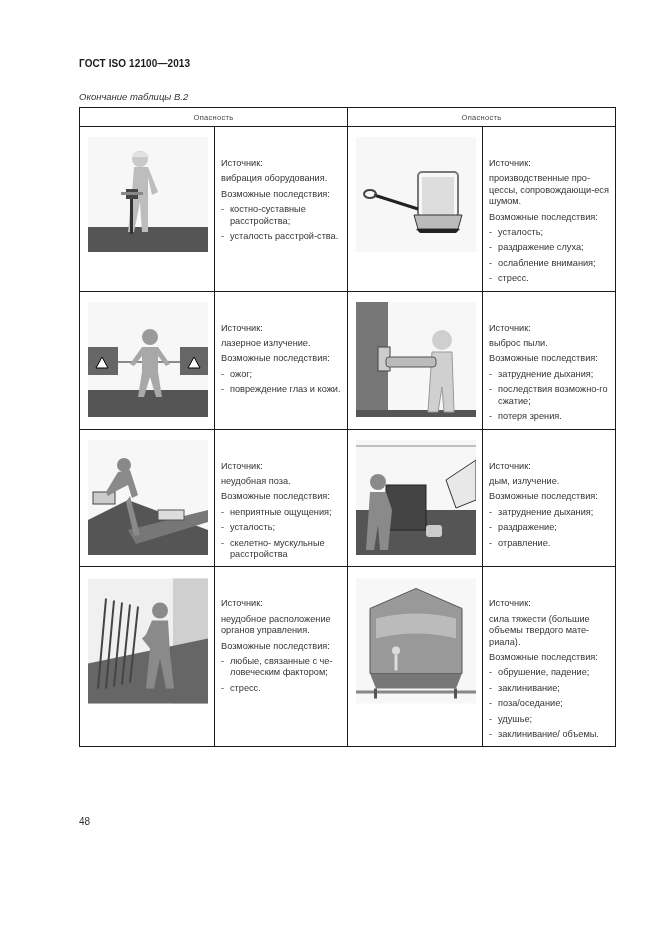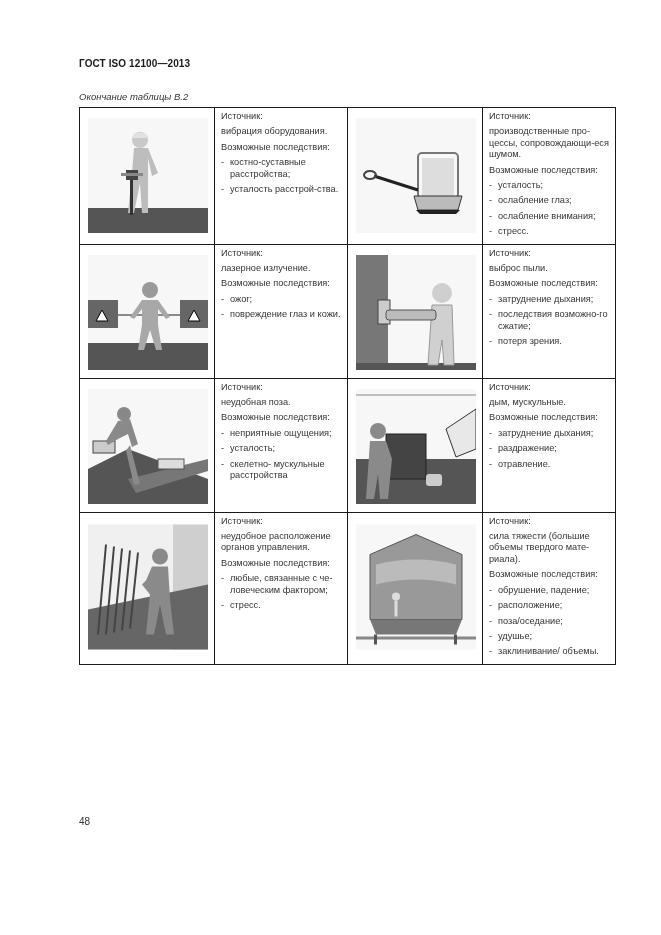--- a/index.html
+++ b/index.html
@@ -6,21 +6,21 @@
   body { width: 661px; height: 935px; position: relative; overflow: hidden;
          font-family: "Liberation Sans", sans-serif; color: #2a2a2a; }
   .std-title { position: absolute; left: 79px; top: 58px; font-size: 10px; font-weight: bold; color: #1a1a1a; letter-spacing: 0.1px; }
   .caption { position: absolute; left: 79px; top: 91px; font-size: 9.5px; font-style: italic; color: #333; }
   table.hz { position: absolute; left: 79px; top: 107px; width: 536px; border-collapse: collapse; table-layout: fixed; }
   table.hz td, table.hz th { border: 1px solid #1a1a1a; padding: 0; vertical-align: top; }
   table.hz th { height: 18px; font-weight: normal; font-size: 7.5px; color: #444; text-align: center; vertical-align: middle; letter-spacing: 0.3px; }
   td.img { width: 135px; }
   td.txt { width: 131px; }
   .cell-img { position: relative; height: 133px; }
-  .cell-txt { padding: 3px 4px 2px 6px; font-size: 9.2px; line-height: 11.4px; color: #333; }
+  .cell-txt { padding: 3px 4px 2px 6px; font-size: 9.2px; line-height: 11.4px; color: #333; margin-top: 28px; }
   .cell-txt .ln { margin-bottom: 4px; }
   .cell-txt ul { list-style: none; margin: 0; padding: 0; }
   .cell-txt li { position: relative; padding-left: 9px; margin-bottom: 4px; }
   .cell-txt li:before { content: "-"; position: absolute; left: 0; top: 0; }
   .pic { position: absolute; left: 8px; top: 10px; width: 120px; height: 115px; }
   .page-no { position: absolute; left: 79px; top: 816px; font-size: 10px; color: #333; }
 </style>
 </head>
 <body>
 
@@ -28,20 +28,24 @@
 <div class="caption">Окончание таблицы В.2</div>
 
 <table class="hz">
   <colgroup>
       <col style="width:135px">
       <col style="width:133px">
       <col style="width:135px">
       <col style="width:133px">
     </colgroup>
   <tbody>
+      <tr>
+    <th colspan="2">Опасность</th>
+    <th colspan="2">Опасность</th>
+  </tr>
 
   <tr>
     <td class="img">
           <div class="cell-img" style="height:134px">
       <svg class="pic" viewBox="0 0 120 115">
         <rect x="0" y="0" width="120" height="115" fill="#f7f7f7"></rect>
         <rect x="0" y="90" width="120" height="25" fill="#555"></rect>
         <circle cx="52" cy="22" r="8" fill="#c9c9c9"></circle>
         <path d="M44 20 a9 8 0 0 1 17 0 z" fill="#e2e2e2"></path>
         <path d="M46 30 L60 30 L70 55 L64 58 L60 40 L60 95 L54 95 L52 65 L46 95 L40 95 L44 55 Z" fill="#bdbdbd"></path>
@@ -75,21 +79,21 @@
       </svg>
     </div>
         </td>
     <td class="txt">
           <div class="cell-txt">
       <div class="ln">Источник:</div>
       <div class="ln">производственные про-цессы, сопровождающи-еся шумом.</div>
       <div class="ln">Возможные последствия:</div>
       <ul>
         <li>усталость;</li>
-        <li>ослабление глаз;</li>
+        <li>раздражение слуха;</li>
         <li>ослабление внимания;</li>
         <li>стресс.</li>
       </ul>
     </div>
         </td>
   </tr>
 
   <tr>
     <td class="img">
           <div class="cell-img">
@@ -181,21 +185,21 @@
         <path d="M90 40 L120 20 L120 60 L100 68 Z" fill="#e8e8e8" stroke="#333"></path>
         <circle cx="22" cy="42" r="8" fill="#8a8a8a"></circle>
         <path d="M14 52 L30 52 L36 70 L32 110 L24 110 L22 85 L18 110 L10 110 Z" fill="#8a8a8a"></path>
         <rect x="70" y="85" width="16" height="12" rx="3" fill="#ccc"></rect>
       </svg>
     </div>
         </td>
     <td class="txt">
           <div class="cell-txt">
       <div class="ln">Источник:</div>
-      <div class="ln">дым, мускульные.</div>
+      <div class="ln">дым, излучение.</div>
       <div class="ln">Возможные последствия:</div>
       <ul>
         <li>затруднение дыхания;</li>
         <li>раздражение;</li>
         <li>отравление.</li>
       </ul>
     </div>
         </td>
   </tr>
 
@@ -244,21 +248,21 @@
       </svg>
     </div>
         </td>
     <td class="txt">
           <div class="cell-txt">
       <div class="ln">Источник:</div>
       <div class="ln">сила тяжести (большие объемы твердого мате-риала).</div>
       <div class="ln">Возможные последствия:</div>
       <ul>
         <li>обрушение, падение;</li>
-        <li>расположение;</li>
+        <li>заклинивание;</li>
         <li>поза/оседание;</li>
         <li>удушье;</li>
         <li>заклинивание/ объемы.</li>
       </ul>
     </div>
         </td>
   </tr>
 </tbody>
   </table>
 

